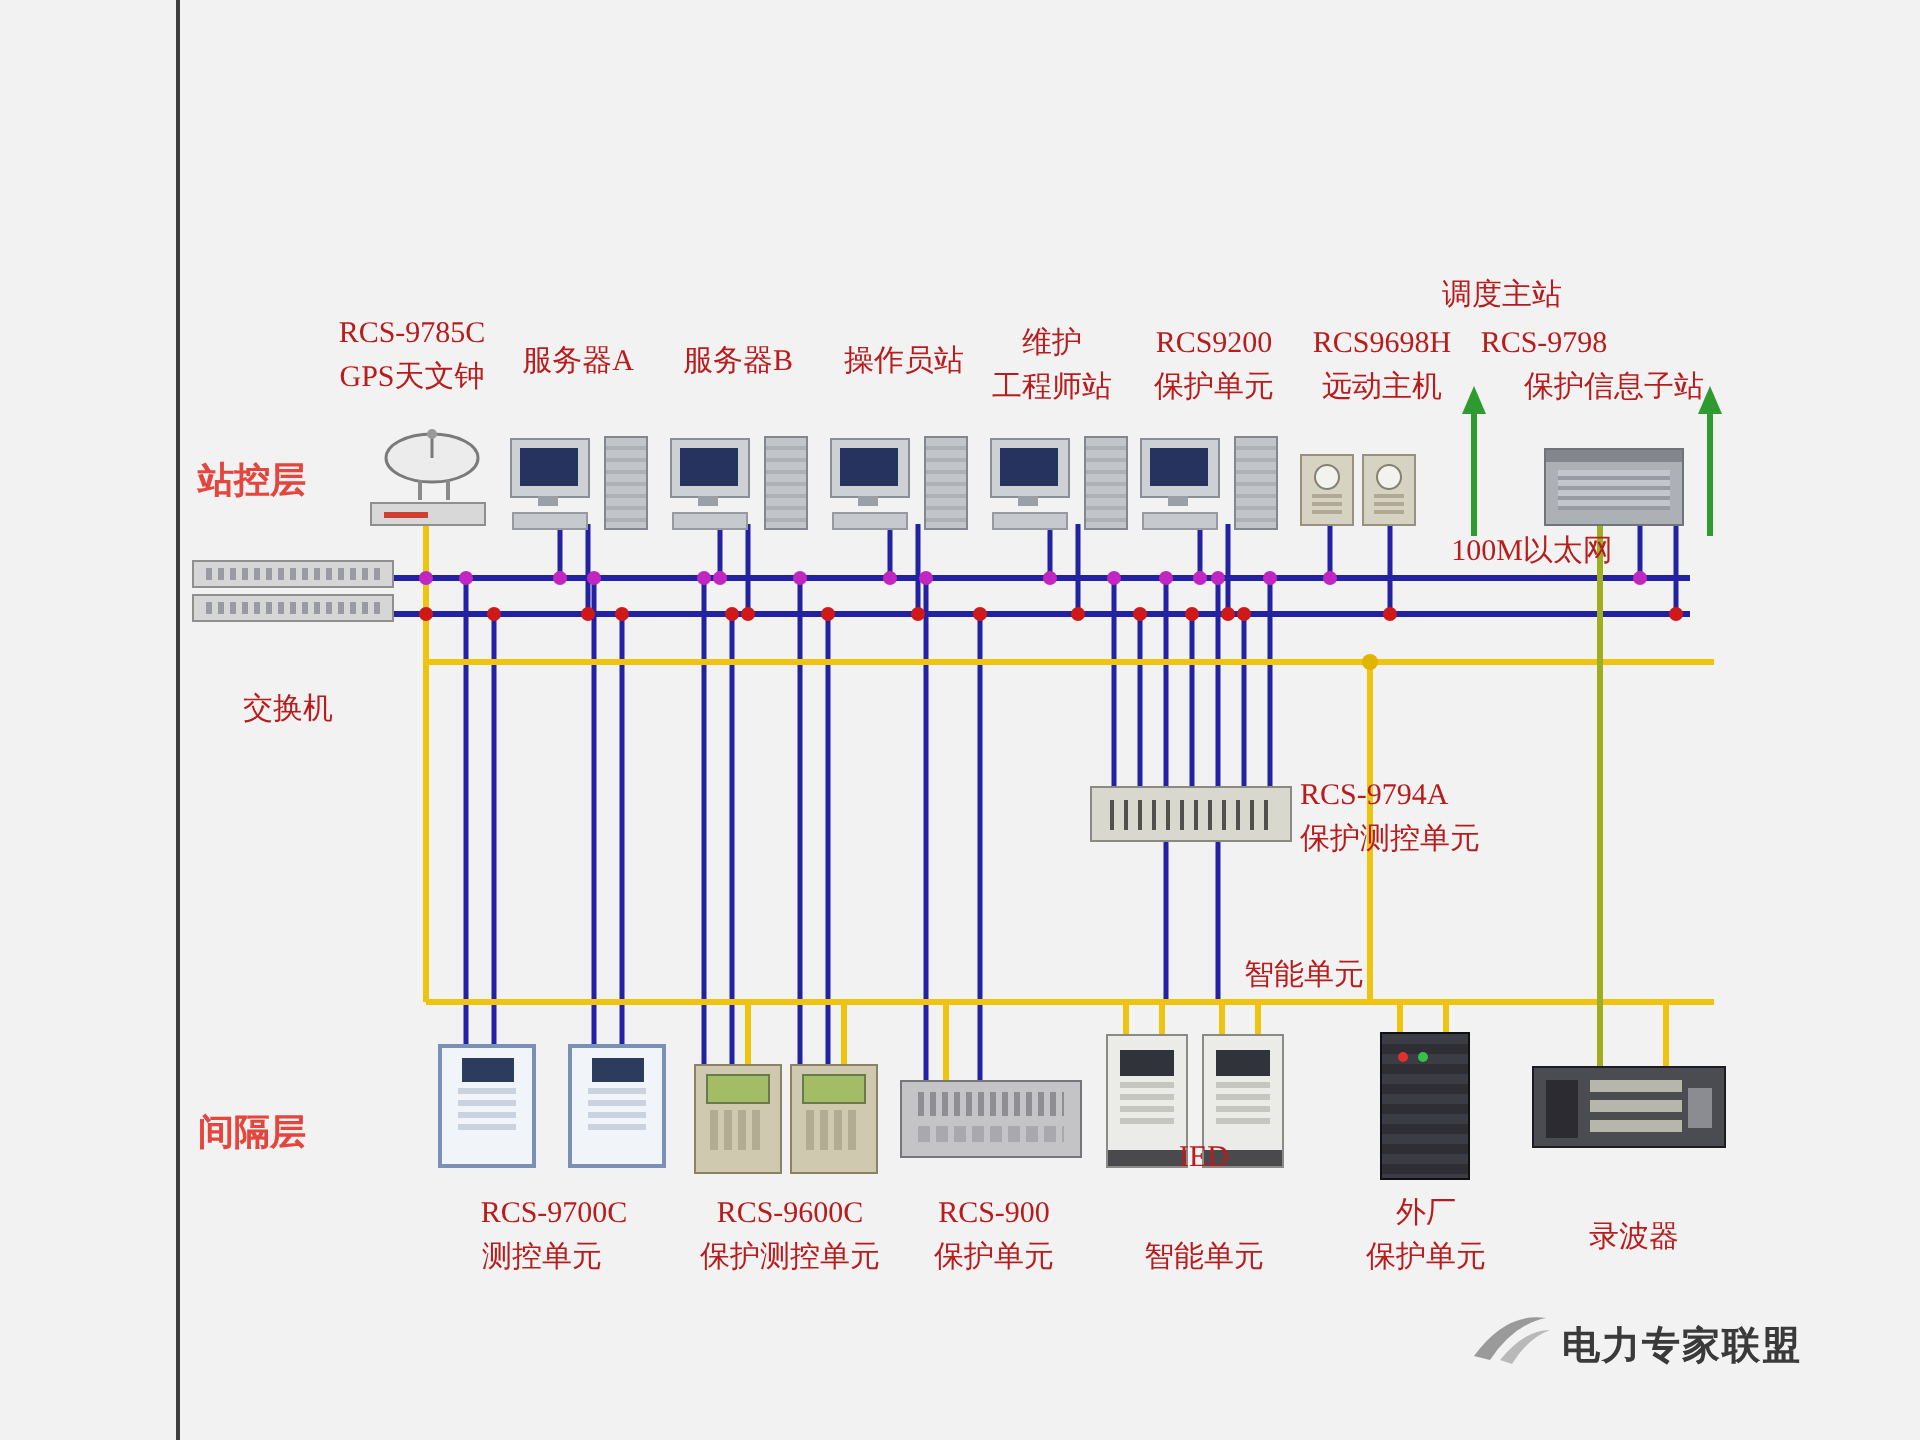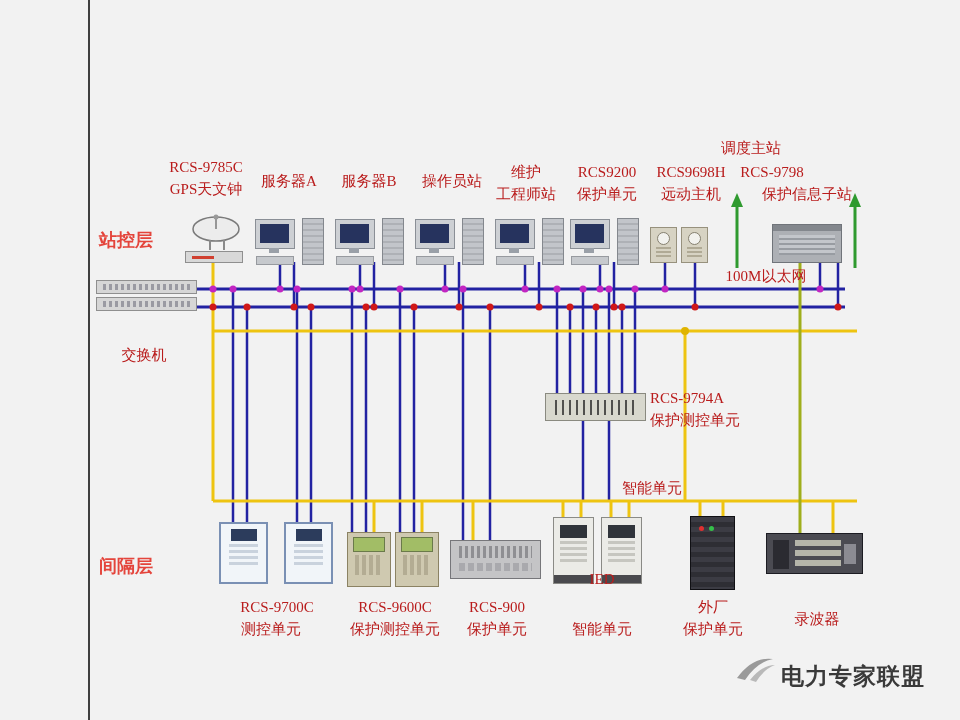--- a/index.html
+++ b/index.html
@@ -6,21 +6,21 @@
   .stage{position:relative;width:960px;height:720px;background:#f2f2f2;overflow:hidden;
          font-family:"Liberation Serif",serif;}
   .left-rule{position:absolute;left:88px;top:0;width:2px;height:720px;background:#3f3f3f;}
   .wires{position:absolute;left:0;top:0;}
 
   
   .L{position:absolute;transform:translateX(-50%);font-size:15px;color:#b91c1c;
      white-space:nowrap;text-align:center;line-height:1.25;}
   .La{transform:none;text-align:left;}
   .red{font-family:"Liberation Sans",sans-serif;font-weight:bold;font-size:18px;color:#e4453c;}
-  .wm{font-family:"Liberation Sans",sans-serif;font-weight:bold;font-size:23px;color:#3a3a3a;letter-spacing:1px;}
+  .wm{font-family:"Liberation Sans",sans-serif;font-weight:bold;font-size:19px;color:#3a3a3a;letter-spacing:1px;}
 
   
   .t-disp{left:751px;top:139px}
   .t-gps1{left:206px;top:158px}.t-gps2{left:206px;top:180px}
   .t-sa{left:289px;top:172px}.t-sb{left:369px;top:172px}.t-op{left:452px;top:172px}
   .t-mt1{left:526px;top:163px}.t-mt2{left:526px;top:185px}
   .t-921{left:607px;top:163px}.t-922{left:607px;top:185px}
   .t-981{left:691px;top:163px}.t-982{left:691px;top:185px}
   .t-971{left:772px;top:163px}.t-972{left:807px;top:185px}
   .t-stn{left:126px;top:229px}.t-bay{left:126px;top:555px}

